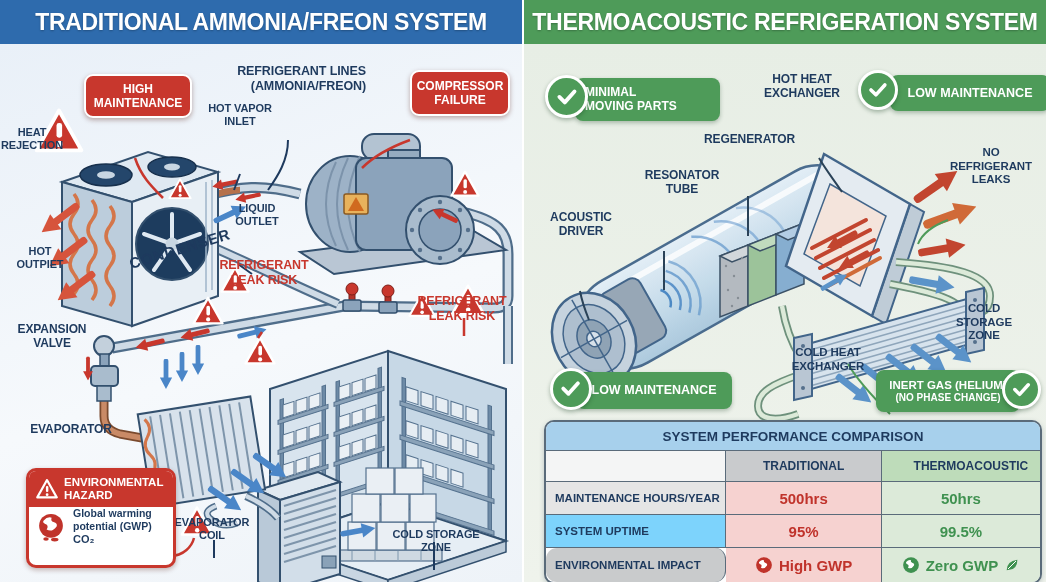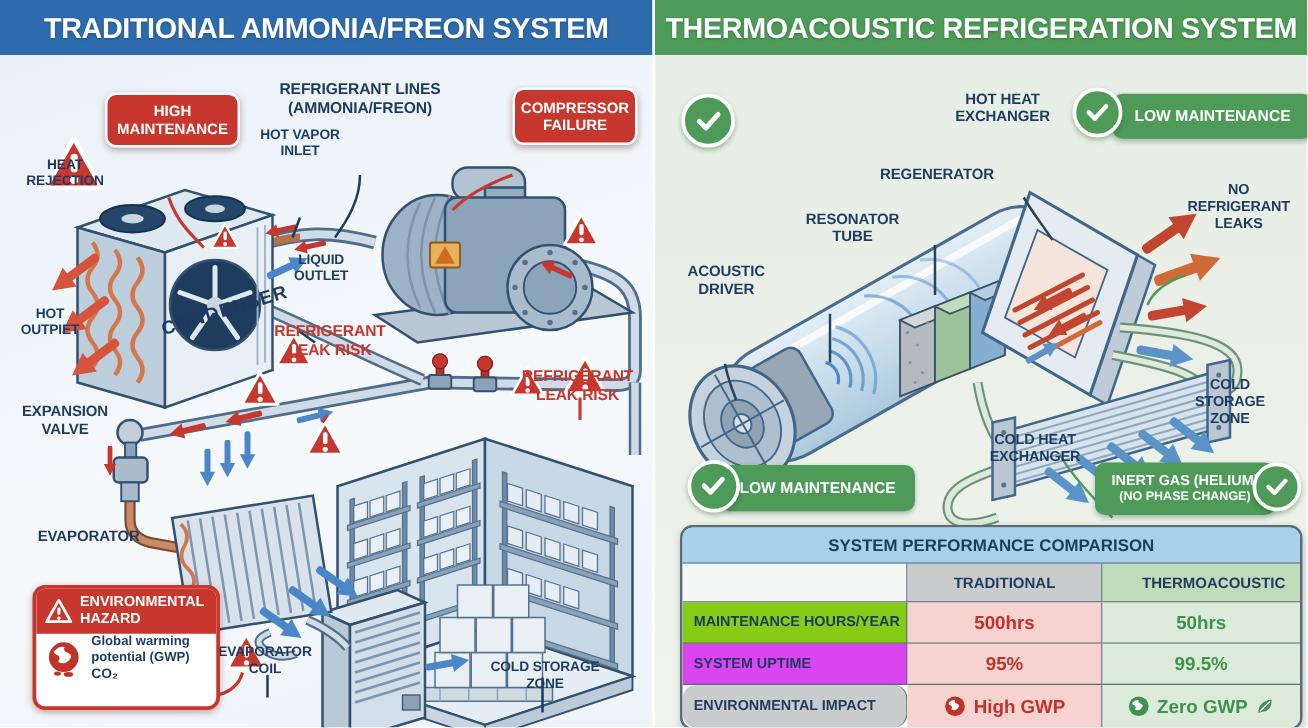--- a/index.html
+++ b/index.html
@@ -13,21 +13,21 @@
                 font-size:23px;letter-spacing:-0.3px;text-shadow:0 1px 2px rgba(0,0,0,.25);z-index:5;}
   .panel.left  .panel-header{background:#2e6bad;}
   .panel.right .panel-header{background:#4e9b59;}
   .panel-body{position:absolute;top:44px;left:0;right:0;bottom:0;}
   .panel.left  .panel-body{background:linear-gradient(160deg,#e9f0f8 0%,#f6f9fc 55%,#eef3f8 100%);}
   .panel.right .panel-body{background:linear-gradient(180deg,#e7eee5 0%,#eff3ec 100%);}
   .illu{position:absolute;left:0;top:0;width:522px;height:582px;z-index:1;}
   
   .lbl{position:absolute;z-index:4;color:#1e3a5e;font-weight:700;font-size:11px;line-height:1.18;
        text-align:center;white-space:pre-line;letter-spacing:-0.1px;}
-  .lbl.s12{font-size:12px;} .lbl.s13{font-size:12.5px;}
+  .lbl.s12{font-size:12px;} .lbl.s13{font-size:12.5px;text-align:right;}
   .lbl.red{color:#c8372d;font-size:12.5px;}
   .lbl.rot{transform:rotate(-17deg);font-size:15px;letter-spacing:1px;}
   
   .rbadge{position:absolute;z-index:4;background:#c8372d;color:#fff;border:2px solid #fff;
           border-radius:9px;font-weight:700;font-size:12px;line-height:1.2;text-align:center;
           white-space:pre-line;display:flex;align-items:center;justify-content:center;
           box-shadow:0 2px 5px rgba(80,20,10,.35);}
   
   .gbadge{position:absolute;z-index:4;background:#4e9b59;color:#fff;border-radius:8px;
           font-weight:700;font-size:12px;line-height:1.15;text-align:left;white-space:pre-line;
@@ -53,21 +53,21 @@
   .pt-grid{display:grid;grid-template-columns:36.5% 31.5% 32%;}
   .pt-cell{height:30px;display:flex;align-items:center;justify-content:center;
            border-bottom:1.5px solid #5a6b7a;border-right:1.5px solid #5a6b7a;
            font-weight:700;color:#1e3a5e;font-size:12px;}
   .pt-grid .pt-cell:nth-child(3n){border-right:none;}
   .pt-grid .pt-cell:nth-last-child(-n+3){border-bottom:none;}
   .pt-corner{background:#f4f5f5;}
   .ch-trad{background:#c9cbcd;}
   .ch-thermo{background:#bedcba;padding-left:20px;}
   .c-lab{justify-content:flex-start;padding-left:9px;font-size:11.5px;}
-  .bg-g1{background:#84cc16;} .bg-g2{background:#d946ef;} .bg-g3{background:#c9cbcc;}
+  .bg-g1{background:#e5e5e5;} .bg-g2{background:#7dd3fc;} .bg-g3{background:#c9cbcc;}
   .v-bad{background:#f6d2d0;color:#c0332b;font-size:15px;font-weight:800;gap:6px;}
   .v-good{background:#dcead9;color:#3f9150;font-size:15px;font-weight:800;gap:6px;}
 </style>
 </head>
 <body>
 
 <div class="canvas">
 
   <div class="panel left">
     <div class="panel-header">
@@ -356,21 +356,21 @@
       <div style="position:absolute;inset:0;top:-44px;">
         <div class="rbadge" style="left:84px;top:74px;width:104px;height:40px;"><span>HIGH
 MAINTENANCE</span></div>
         <div class="rbadge" style="left:410px;top:70px;width:96px;height:42px;"><span>COMPRESSOR
 FAILURE</span></div>
 
         <div class="lbl s13" style="left:210px;top:64px;width:156px;">REFRIGERANT LINES
 (AMMONIA/FREON)</div>
         <div class="lbl" style="left:196px;top:102px;width:88px;">HOT VAPOR
 INLET</div>
-        <div class="lbl" style="left:0px;top:126px;width:64px;padding-left:20px;">HEAT
+        <div class="lbl" style="left:0px;top:126px;width:64px;">HEAT
 REJECTION</div>
         <div class="lbl" style="left:220px;top:202px;width:74px;">LIQUID
 OUTLET</div>
         <div class="lbl rot" style="left:124px;top:240px;width:112px;">CONDENSER</div>
         <div class="lbl" style="left:8px;top:245px;width:64px;">HOT
 OUTPIET</div>
         <div class="lbl red" style="left:218px;top:258px;width:92px;">REFRIGERANT
 LEAK RISK</div>
         <div class="lbl red" style="left:416px;top:294px;width:92px;">REFRIGERANT
 LEAK RISK</div>
@@ -535,20 +535,22 @@
           <path d="M 295,114 C 302,126 310,136 318,148" stroke="#2a4258" stroke-width="2"></path>
           <path d="M 224,152 L 224,192" stroke="#2a4258" stroke-width="2"></path>
           <path d="M 140,207 L 140,246" stroke="#2a4258" stroke-width="2"></path>
           <path d="M 56,247 C 58,258 61,266 65,276" stroke="#2a4258" stroke-width="2"></path>
           <path d="M 424,176 C 408,182 398,190 394,200" stroke="#4e9b59" stroke-width="2"></path>
           <path d="M 366,370 C 344,348 332,334 324,320" stroke="#4e9b59" stroke-width="2"></path>
         </g>
       </svg>
 
       <div style="position:absolute;inset:0;top:-44px;">
+        <div class="gbadge" style="left:51px;top:78px;width:125px;height:37px;"><span>MINIMAL
+MOVING PARTS</span></div>
         <div class="check" style="left:21px;top:75px;width:37px;height:37px;">
             <svg viewBox="0 0 24 24">
               <path d="M5 12 l5 5 l9 -10" stroke="#fff" stroke-width="3.6" fill="none" stroke-linecap="round" stroke-linejoin="round"></path>
             </svg>
           </div>
 
         <div class="gbadge center" style="left:366px;top:75px;width:140px;height:30px;font-size:12.5px;"><span>LOW MAINTENANCE</span></div>
         <div class="check" style="left:334px;top:70px;width:34px;height:34px;">
             <svg viewBox="0 0 24 24">
               <path d="M5 12 l5 5 l9 -10" stroke="#fff" stroke-width="3.6" fill="none" stroke-linecap="round" stroke-linejoin="round"></path>

